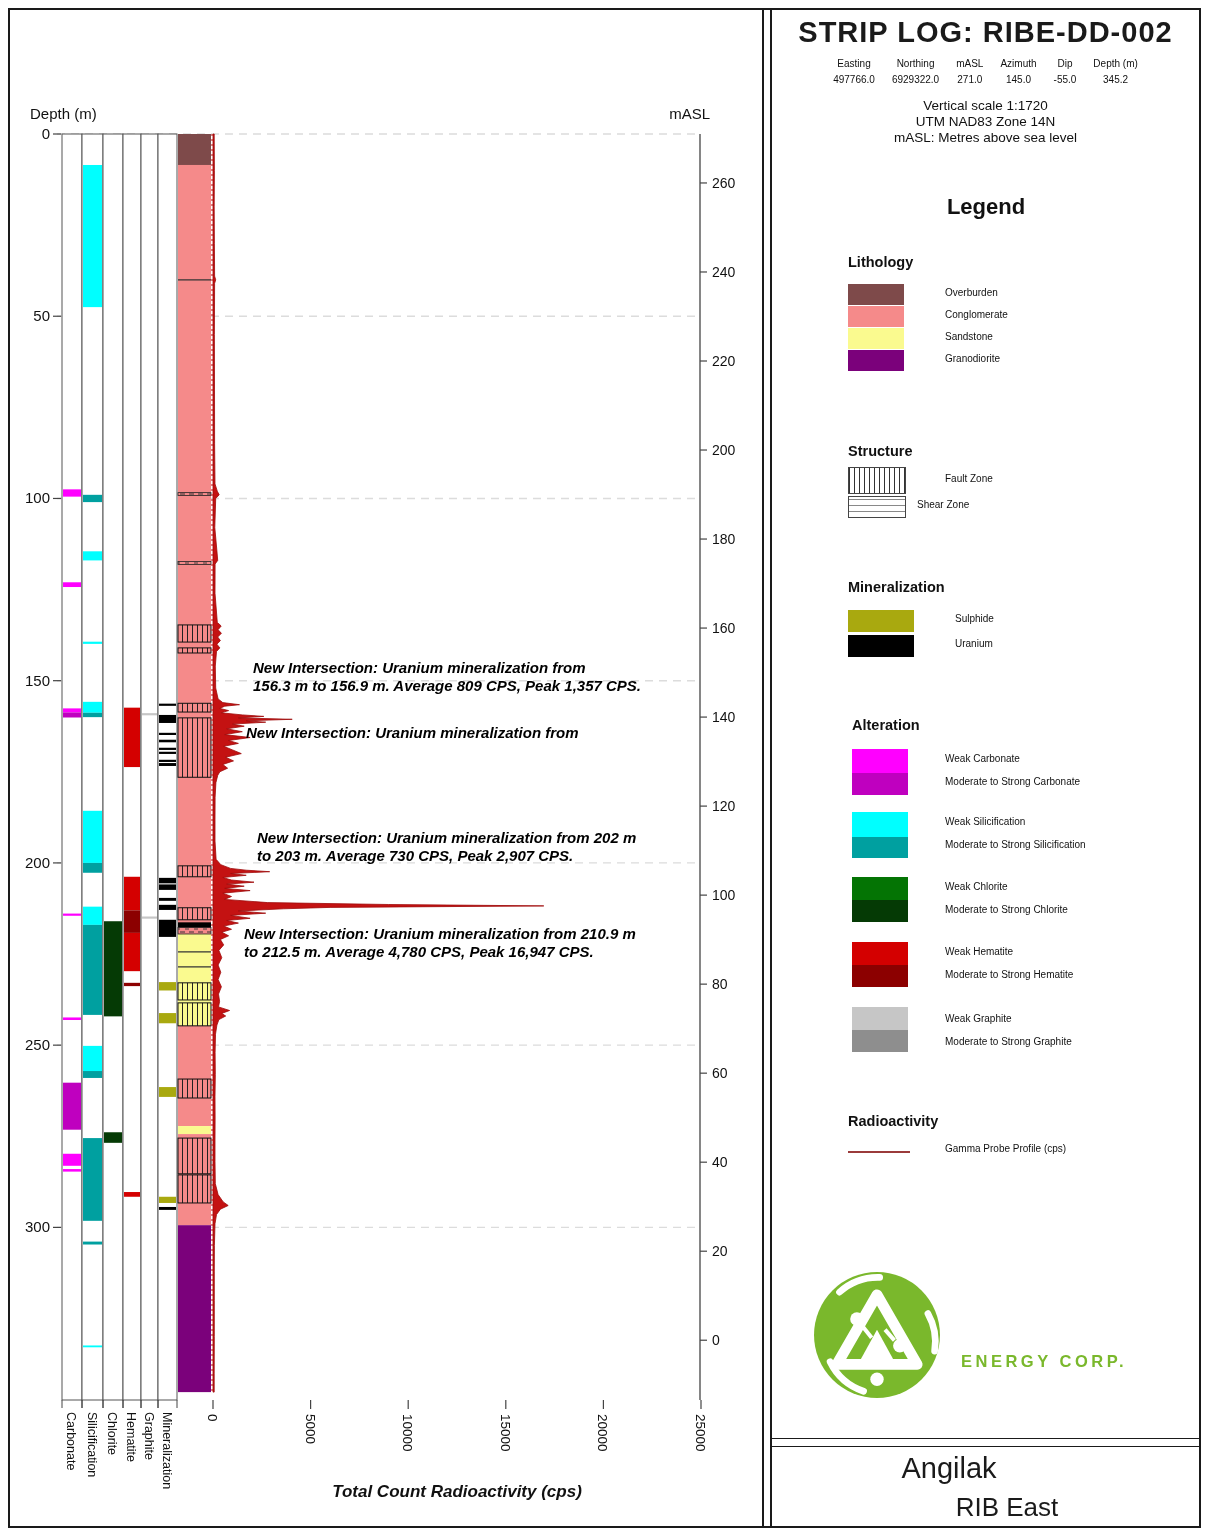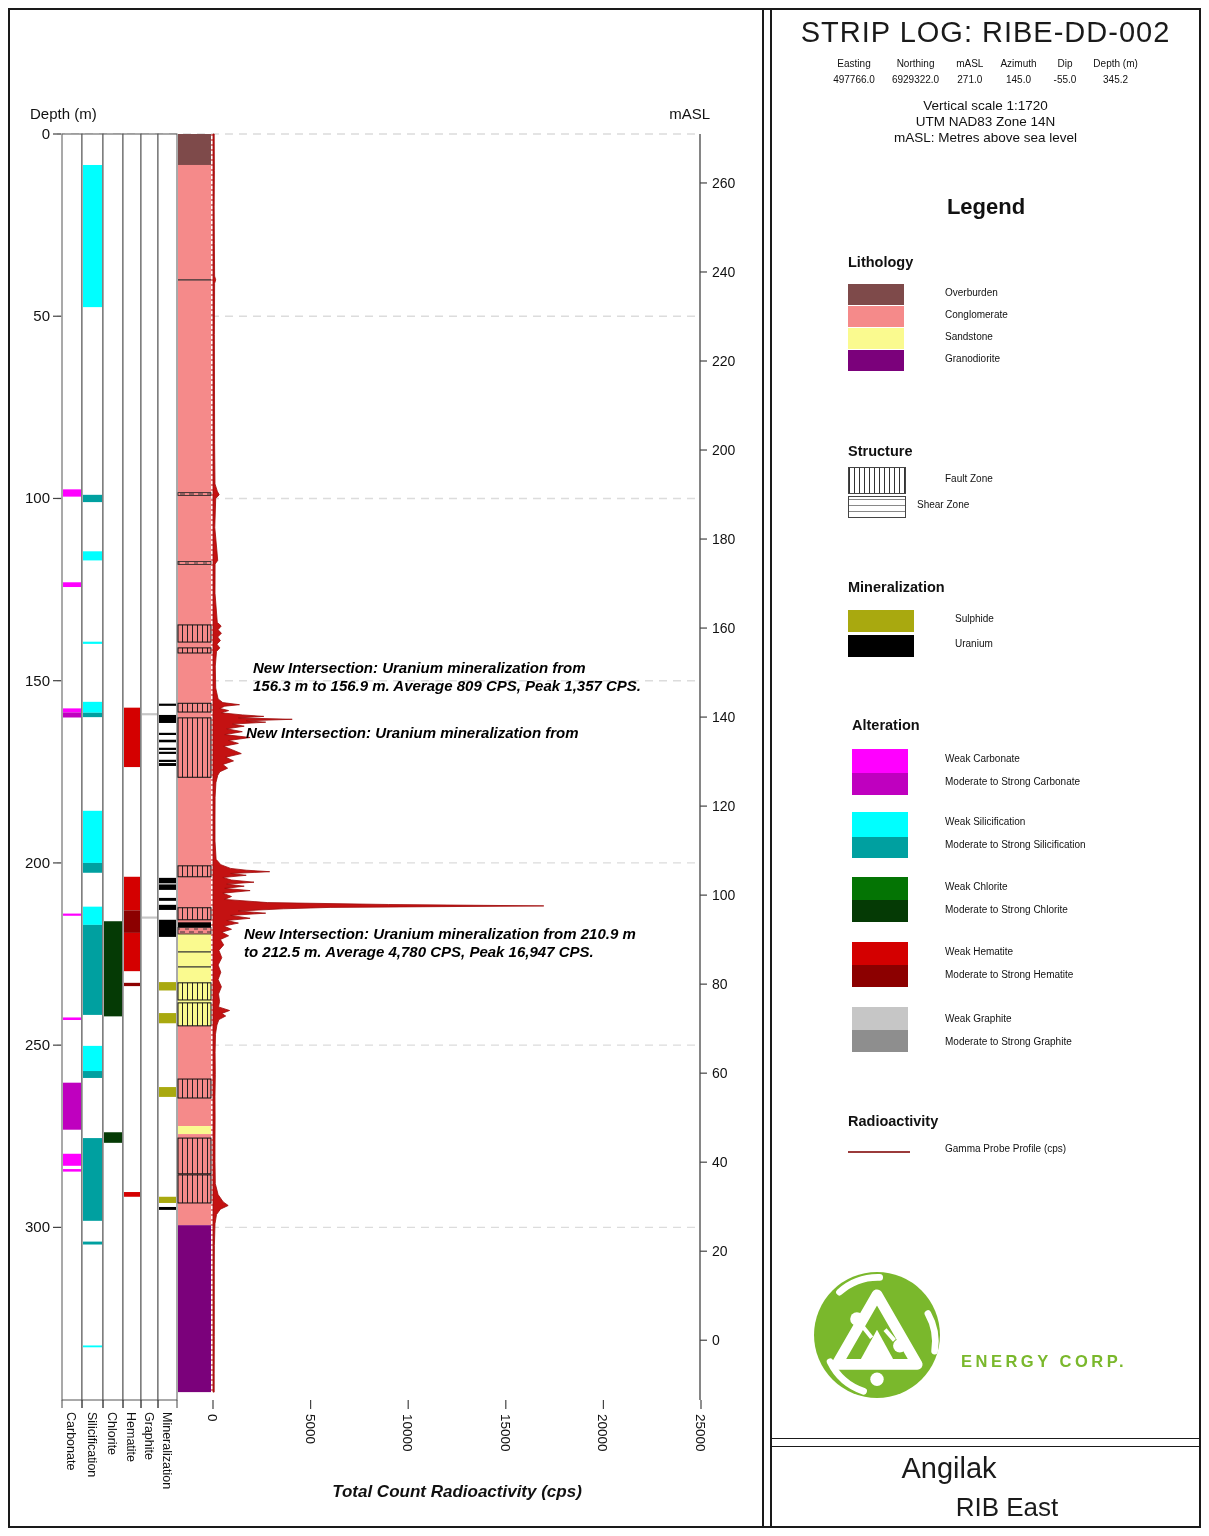--- a/index.html
+++ b/index.html
@@ -5,21 +5,21 @@
   html,body{margin:0;padding:0;background:#e8e8e8;}
   .sheet{position:relative;width:1209px;height:1536px;background:#fff;
          font-family:"Liberation Sans",sans-serif;color:#111;overflow:hidden;}
   .outer-border{position:absolute;left:8px;top:8px;width:1189px;height:1516px;
          border:2px solid #1a1a1a;pointer-events:none;}
   .panel-divider{position:absolute;top:8px;height:1520px;width:0;border-left:2px solid #1a1a1a;}
   #log-svg{position:absolute;left:0;top:0;}
   .ann{position:absolute;font-size:15px;font-weight:bold;font-style:italic;
        line-height:18px;color:#000;width:470px;}
   .rp{position:absolute;}
-  .rp-title{left:770px;top:16px;width:431px;text-align:center;font-size:29px;letter-spacing:1px;color:#1a1a1a;}
+  .rp-title{left:770px;top:16px;width:431px;text-align:center;font-size:29px;letter-spacing:1px;color:#1a1a1a;font-weight:bold;}
   .rp-info{left:770px;top:56px;width:431px;display:flex;justify-content:center;gap:17px;}
   .rp-info .cell{text-align:center;font-size:10px;line-height:16px;}
   .rp-scale{left:770px;top:98px;width:431px;text-align:center;font-size:13.5px;line-height:16px;}
   .legend-title{left:880px;top:194px;width:212px;text-align:center;font-size:22px;font-weight:bold;}
   .sec-head{position:absolute;font-size:14.5px;font-weight:bold;}
   .sw{position:absolute;width:56px;}
   .sw-label{position:absolute;font-size:10px;white-space:nowrap;margin-left:29px;}
   .hatch-v{background:repeating-linear-gradient(90deg,#333 0 1px,transparent 1px 5px);border:1px solid #444;}
   .hatch-sh{background:
       repeating-linear-gradient(180deg, transparent 0 2px, rgba(40,40,40,.55) 2px 3px, transparent 3px 6px),
@@ -230,20 +230,24 @@
       </g>
   </svg>
 
   <div class="ann" style="left: 253px; top: 659px;">
     <div>New Intersection: Uranium mineralization from</div>
     <div>156.3 m to 156.9 m. Average 809 CPS, Peak 1,357 CPS.</div>
   </div>
   <div class="ann" style="left: 246px; top: 724px;">
     <div>New Intersection: Uranium mineralization from</div>
   </div>
+  <div class="ann" style="left: 257px; top: 829px;">
+    <div>New Intersection: Uranium mineralization from 202 m</div>
+    <div>to 203 m. Average 730 CPS, Peak 2,907 CPS.</div>
+  </div>
   <div class="ann" style="left: 244px; top: 925px;">
     <div>New Intersection: Uranium mineralization from 210.9 m</div>
     <div>to 212.5 m. Average 4,780 CPS, Peak 16,947 CPS.</div>
   </div>
 
   <div class="rp rp-title">STRIP LOG: RIBE-DD-002</div>
 
   <div class="rp rp-info">
     <div class="cell">
       <div>Easting</div>

